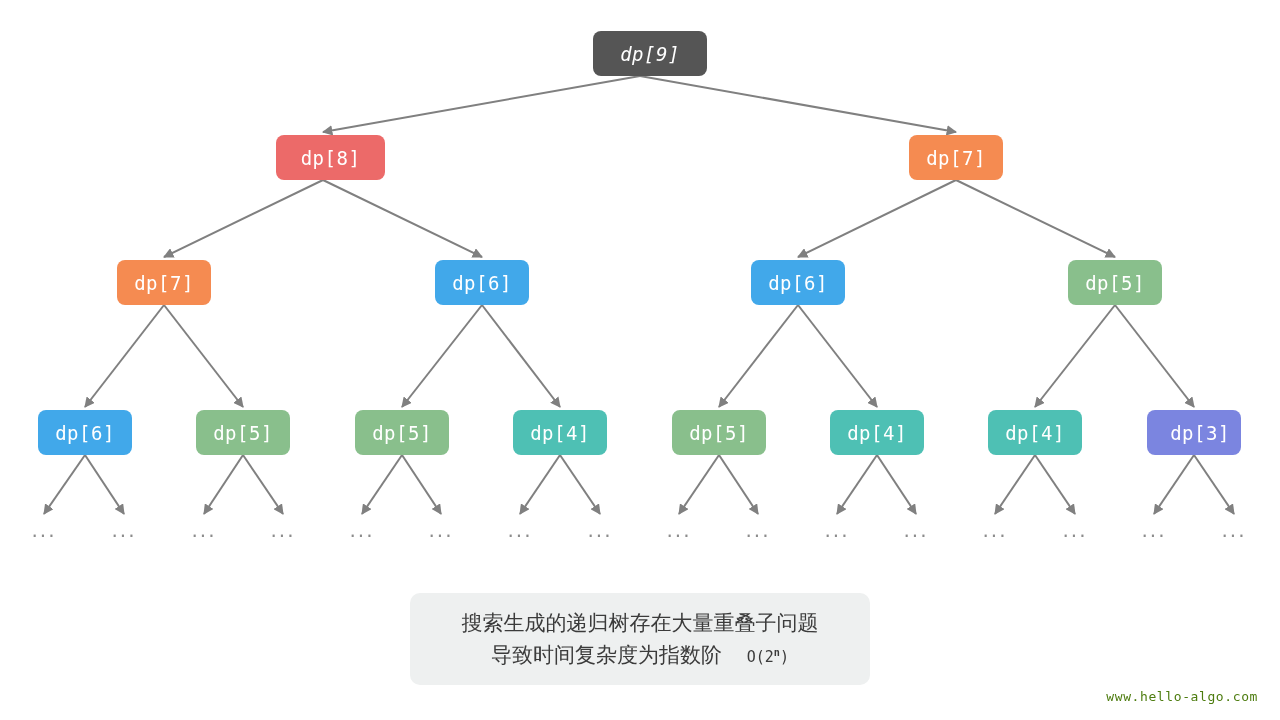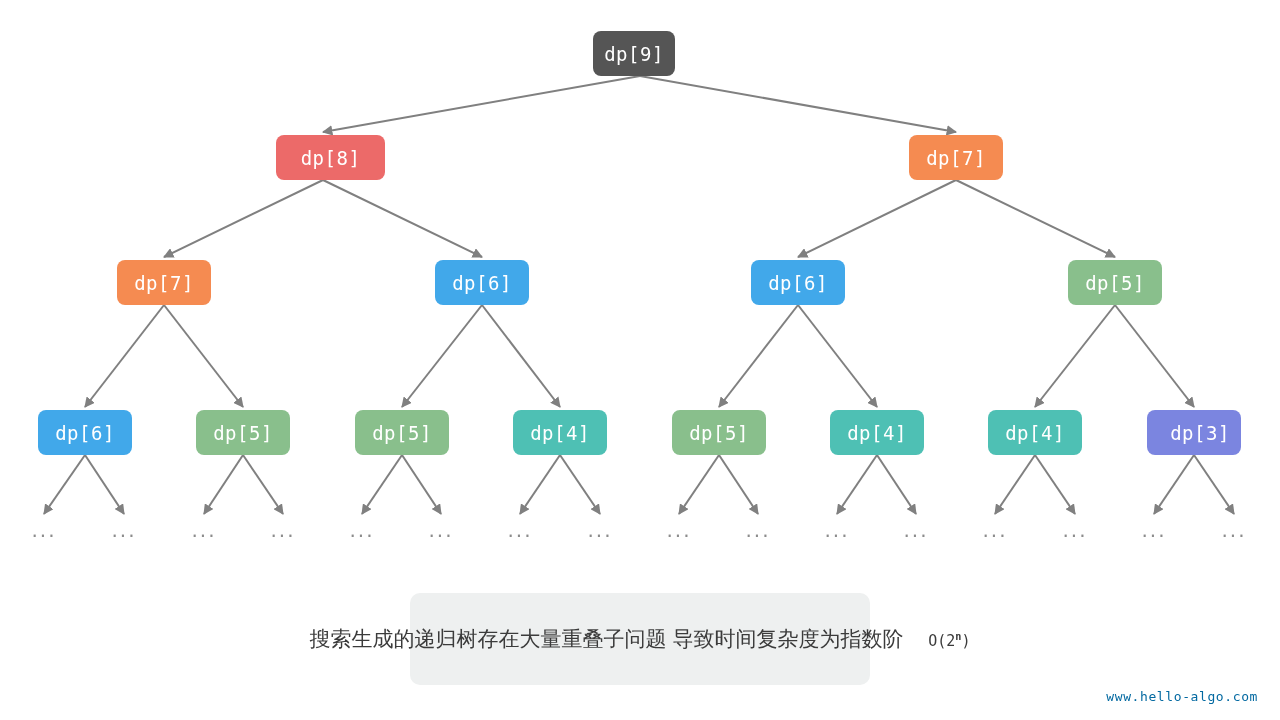--- a/index.html
+++ b/index.html
@@ -52,21 +52,21 @@
   }
   .caption-box {
     position: absolute;
     left: 410px;
     top: 593px;
     width: 460px;
     height: 92px;
     background: #eef0f0;
     border-radius: 10px;
     display: flex;
-    flex-direction: row;
+    flex-direction: column;
     align-items: center;
     justify-content: center;
     gap: 6px;
   }
   .caption-line {
     color: #3b3b3b;
     font-family: "DejaVu Sans", sans-serif;
     font-size: 21px;
     line-height: 1.25;
     white-space: nowrap;
@@ -77,21 +77,21 @@
   }
   .caption-line sup {
     font-size: 0.68em;
     font-weight: bold;
     vertical-align: super;
   }
   .watermark {
     position: absolute;
     right: 22px;
     bottom: 16px;
-    color: #0369a1;
+    color: #4d7c0f;
     font-family: "DejaVu Sans Mono", monospace;
     font-size: 13px;
     letter-spacing: 0.6px;
   }
 </style>
 </head>
 <body>
 
 <div id="canvas">
 
@@ -131,21 +131,21 @@
         <line x1="877" y1="455" x2="837" y2="514" stroke="#808080" stroke-width="2" marker-end="url(#arrow)"></line>
         <line x1="877" y1="455" x2="916" y2="514" stroke="#808080" stroke-width="2" marker-end="url(#arrow)"></line>
         <line x1="1035" y1="455" x2="995" y2="514" stroke="#808080" stroke-width="2" marker-end="url(#arrow)"></line>
         <line x1="1035" y1="455" x2="1075" y2="514" stroke="#808080" stroke-width="2" marker-end="url(#arrow)"></line>
         <line x1="1194" y1="455" x2="1154" y2="514" stroke="#808080" stroke-width="2" marker-end="url(#arrow)"></line>
         <line x1="1194" y1="455" x2="1234" y2="514" stroke="#808080" stroke-width="2" marker-end="url(#arrow)"></line>
       </g>
   </svg>
 
   <div id="node-layer">
-      <div class="node" style="left: 593px; top: 31px; width: 82px; background: rgb(85, 85, 85);">
+      <div class="node" style="left: 593px; top: 31px; width: 114px; background: rgb(85, 85, 85); font-style: italic;">
         <span class="lbl">dp[9]</span>
       </div>
       <div class="node" style="left: 276px; top: 135px; width: 109px; background: rgb(236, 106, 105);">
         <span class="lbl">dp[8]</span>
       </div>
       <div class="node" style="left: 909px; top: 135px; width: 94px; background: rgb(245, 139, 81);">
         <span class="lbl">dp[7]</span>
       </div>
       <div class="node" style="left: 117px; top: 260px; width: 94px; background: rgb(245, 139, 81);">
         <span class="lbl">dp[7]</span>

